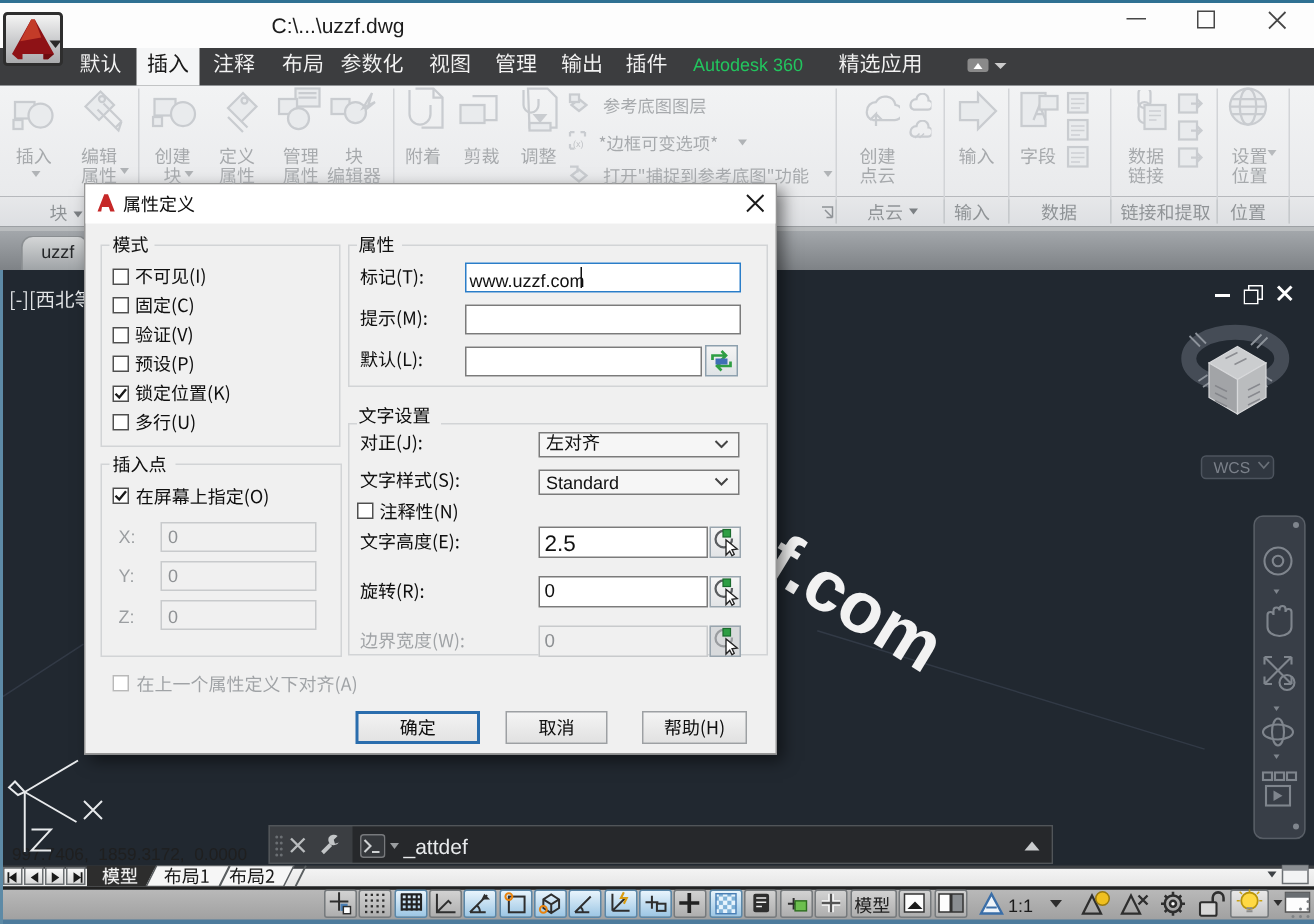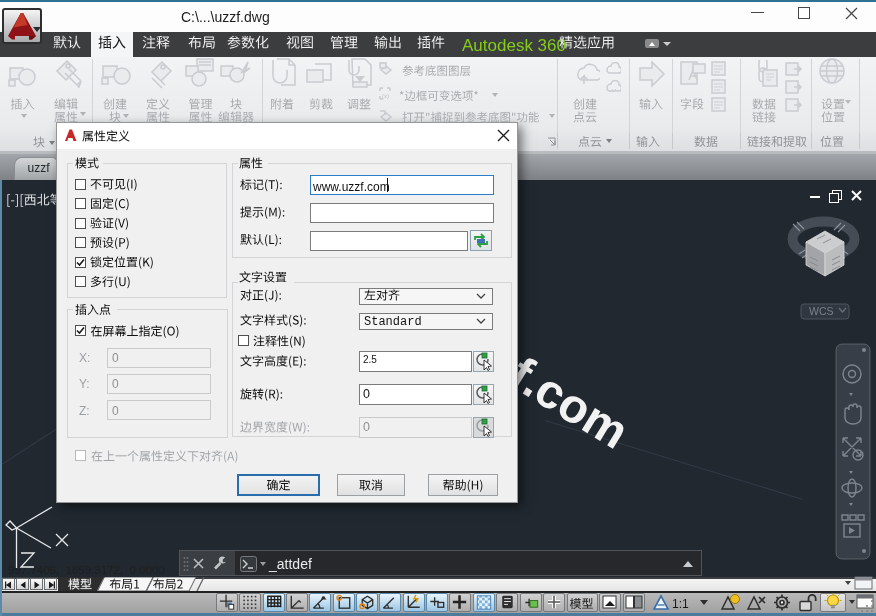--- a/index.html
+++ b/index.html
@@ -49,21 +49,21 @@
 <div class="abs" id="title">C:\...\uzzf.dwg</div>
 <div class="abs" id="winbtns">
  <span style="left:751px;top:12px;width:13px;height:1px;border-top:1px solid #474747"></span>
  <span style="left:798px;top:7px;width:12px;height:12px;border:1px solid #474747"></span>
  <svg style="position:absolute;left:845px;top:7px" width="13" height="13">
       <path d="M1 1 L12 12 M12 1 L1 12" stroke="#474747" stroke-width="1.2"></path>
     </svg>
 </div>
 <div class="abs" id="tabrow"></div>
 <div class="abs" id="instab"></div>
-<div class="abs" style="left:462px;top:36px;font-size:17px;color:#84cc16;z-index:5">Autodesk 360</div>
+<div class="abs" style="left:462px;top:36px;font-size:12px;color:#22c55e;z-index:5">Autodesk 360</div>
 <div class="abs" id="panelbtn"></div>
 <div class="abs" id="panelarr"></div>
 <div class="abs" id="ribbon"></div>
 <div class="abs" id="panelrow"></div>
 <div class="abs" id="ribbonedge"></div>
 <div class="vsep" style="left:91.5px"></div>
 <div class="vsep2" style="left:91.5px"></div>
 <div class="vsep" style="left:261.5px"></div>
 <div class="vsep2" style="left:261.5px"></div>
 <div class="vsep" style="left:557.0px"></div>
@@ -555,23 +555,23 @@
     <rect x="5" y="7" width="8" height="4" fill="#3f6fb5"></rect>
   </svg>
 <div class="abs" style="left:359px;top:287.5px;width:134px;height:17px;background:#f6f6f6;border:1px solid #7b7b7b;z-index:52"></div>
 <svg class="abs" style="left:476px;top:293.0px;z-index:53" width="10" height="6">
     <path d="M1 1 L5 5 L9 1" stroke="#444" stroke-width="1.3" fill="none"></path>
   </svg>
 <div class="abs" style="left:359px;top:312.5px;width:134px;height:17px;background:#f6f6f6;border:1px solid #7b7b7b;z-index:52"></div>
 <svg class="abs" style="left:476px;top:318.0px;z-index:53" width="10" height="6">
     <path d="M1 1 L5 5 L9 1" stroke="#444" stroke-width="1.3" fill="none"></path>
   </svg>
-<div class="abs" style="left:364px;top:315px;font-size:12px;font-family:Liberation Mono, monospace;color:#111;z-index:53">Standard</div>
+<div class="abs" style="left:364px;top:315px;font-size:12px;font-family:Liberation Sans, sans-serif;color:#111;z-index:53">Standard</div>
 <div class="abs" style="left:359.0px;top:351.0px;width:113px;height:21px;background:#fff;border:1px solid #7b7b7b;z-index:52"></div>
-<div class="abs" style="left:363px;top:354px;font-size:10px;color:#111;z-index:53">2.5</div>
+<div class="abs" style="left:363px;top:354px;font-size:15px;color:#111;z-index:53">2.5</div>
 <div class="abs" style="left:359.0px;top:384.0px;width:113px;height:21px;background:#fff;border:1px solid #7b7b7b;z-index:52"></div>
 <div class="abs" style="left:363px;top:387px;font-size:12.5px;color:#111;z-index:53">0</div>
 <div class="abs" style="left:359.0px;top:417.0px;width:113px;height:21px;background:#f0f0f0;border:1px solid #c8cacc;z-index:52"></div>
 <div class="abs" style="left:363px;top:420px;font-size:12.5px;color:#8e9194;z-index:53">0</div>
 <div class="abs" style="left:473px;top:351.0px;width:21px;height:21px;background:linear-gradient(#f6f6f6,#e2e4e6);border:1px solid #99a5ae;z-index:52"></div>
 <svg class="abs" style="left:473px;top:351.0px;z-index:53" width="21" height="21" viewBox="0 0 21 21">
     <path d="M10 3 a5.5 5.5 0 1 0 5 5" stroke="#5a5d60" fill="none" stroke-width="1.5"></path>
     <rect x="9" y="2" width="5" height="5" fill="#2f9e44" stroke="#1a6b2d" stroke-width="0.8"></rect>
     <path d="M11 9 l0 10 l2.5-2.5 l1.5 3 l1.5-1 l-1.5-3 l3.5-0.5 z" fill="#fff" stroke="#222" stroke-width="0.9"></path>
   </svg>

